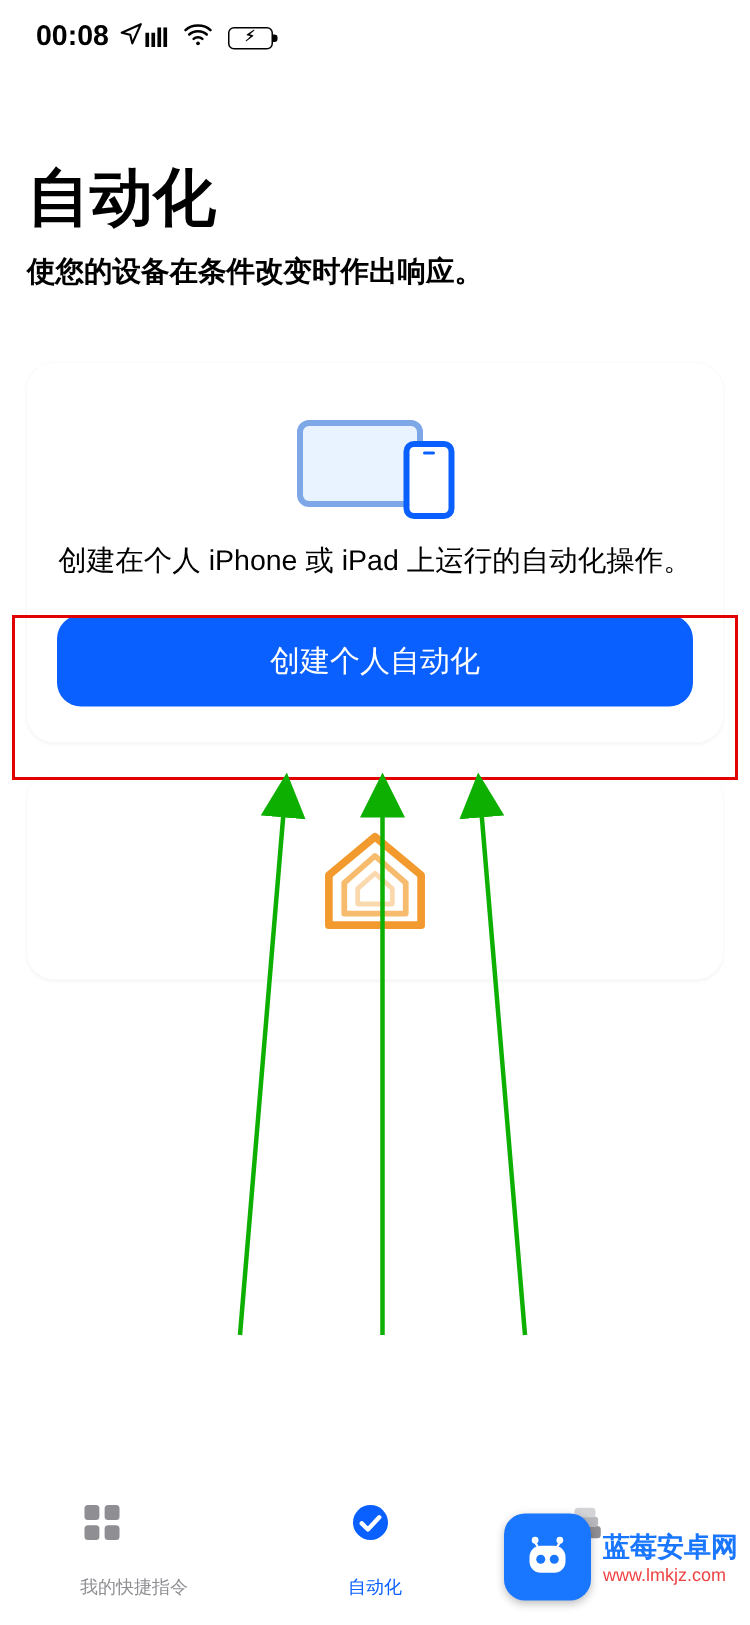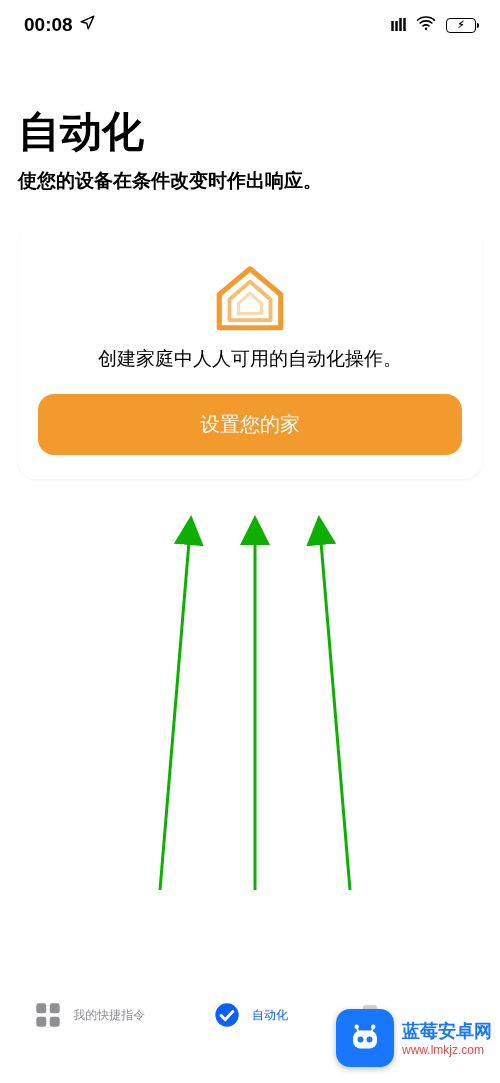--- a/index.html
+++ b/index.html
@@ -1,20 +1,20 @@
 <!DOCTYPE html>
 <html><head>
 <meta charset="utf-8">
 <style>
   * { box-sizing: border-box; margin: 0; padding: 0; }
   html, body { width: 500px; height: 1083px; font-family: -apple-system, "Helvetica Neue", Arial, sans-serif; background: #fff; color: #000; }
   body { display: flex; flex-direction: column; position: relative; }
 
   
-  .status-bar { display: flex; justify-content: space-between; align-items: center; padding: 8px 24px 4px 24px; height: 46px; font-weight: 600; }
+  .status-bar { display: flex; align-items: center; padding: 8px 24px 4px 24px; height: 46px; font-weight: 600; }
   .status-left { display: flex; align-items: center; gap: 6px; font-size: 19px; }
   .status-right { display: flex; align-items: center; gap: 10px; }
   .loc-icon svg { width: 17px; height: 17px; }
   .sig-icon { font-weight: 800; letter-spacing: -1px; font-size: 18px; }
   .wifi-icon svg { width: 20px; height: 20px; }
   .batt { position: relative; width: 30px; height: 15px; border: 1.6px solid #000; border-radius: 4px; }
   .batt::after { content: ""; position: absolute; right: -4px; top: 4px; width: 2.5px; height: 5px; background: #000; border-radius: 0 2px 2px 0; }
   .batt-fill { width: 55%; height: 100%; background: #ffcc00; border-radius: 2px 0 0 2px; }
   .batt-bolt { position: absolute; left: 50%; top: 50%; transform: translate(-50%, -55%); font-size: 10px; color: #000; }
 
@@ -38,21 +38,21 @@
   .dev-icon { position: relative; width: 105px; height: 66px; }
   .dev-tablet { position: absolute; left: 0; top: 0; width: 84px; height: 58px; border: 4px solid #7ea7e8; border-radius: 8px; background: #e9f2ff; }
   .dev-phone { position: absolute; right: 0; bottom: 0; width: 34px; height: 52px; border: 4px solid #0a60ff; border-radius: 7px; background: #fff; }
   .dev-phone::after { content: ""; position: absolute; left: 50%; top: 3px; transform: translateX(-50%); width: 8px; height: 2px; background: #0a60ff; border-radius: 2px; }
 
   
   .home-icon svg { width: 82px; height: 82px; }
 
   
   .tab-bar { display: flex; height: 94px; align-items: flex-start; justify-content: space-around; padding-top: 10px; border-top: 0.5px solid rgba(0,0,0,0); background: #fff; }
-  .tab { display: flex; flex-direction: row; align-items: center; gap: 10px; color: #8e8e93; font-size: 13px; }
+  .tab { display: flex; flex-direction: column; gap: 20px; color: #8e8e93; font-size: 13px; }
   .tab.active { color: #0a60ff; }
   .tab-icon { width: 30px; height: 30px; display: flex; align-items: center; justify-content: center; }
   .tab-icon svg { width: 28px; height: 28px; }
   .tab .lbl { font-size: 12px; }
   .tab:nth-child(3) .lbl { visibility: hidden; } 
 
   
   .watermark { position: absolute; right: 0; bottom: 16px; display: flex; align-items: center; gap: 8px; background: rgba(0,0,0,0); color: #fff; padding-right: 8px; z-index: 20; }
   .wm-robot { width: 58px; height: 58px; background: #1976ff; border-radius: 14px; display: flex; align-items: center; justify-content: center; box-shadow: 0 2px 6px rgba(0,0,0,0.25); }
   .wm-robot svg { width: 36px; height: 36px; }
@@ -89,31 +89,40 @@
       <span class="batt-fill"></span>
       <span class="batt-bolt">⚡︎</span>
     </span>
   </div>
 </div>
 
 <div class="content">
   <h1 class="page-title">自动化</h1>
   <div class="page-subtitle">使您的设备在条件改变时作出响应。</div>
 
+  <div class="card" style="margin-top:48px;">
+    <div class="highlight-box"></div>
+    <div class="card-icon">
+      <div class="dev-icon">
+        <div class="dev-tablet"></div>
+        <div class="dev-phone"></div>
+      </div>
+    </div>
+    <div class="card-desc">创建在个人 iPhone 或 iPad 上运行的自动化操作。</div>
+    <button class="card-btn btn-blue">创建个人自动化</button>
+  </div>
 
   <div class="card">
     <div class="card-icon home-icon">
       <svg viewBox="0 0 64 64">
         <path d="M8 30 L32 10 L56 30 L56 56 L8 56 Z" fill="none" stroke="#f39a2e" stroke-width="4" stroke-linejoin="round"></path>
         <path d="M16 34 L32 20 L48 34 L48 50 L16 50 Z" fill="none" stroke="#f7bb6e" stroke-width="3" stroke-linejoin="round"></path>
         <path d="M23 37 L32 29 L41 37 L41 45 L23 45 Z" fill="none" stroke="#fbd9ae" stroke-width="2.5" stroke-linejoin="round"></path>
       </svg>
     </div>
-    <div class="card-desc">创建家庭中人人可用的自动化操作。</div>
-    <button class="card-btn btn-orange">设置您的家</button>
   </div>
 </div>
 
 <div class="tab-bar">
   <div class="tab">
     <span class="tab-icon">
       <svg viewBox="0 0 24 24">
           <rect x="2" y="2" width="8.5" height="8.5" rx="2" fill="#8e8e93"></rect>
           <rect x="13.5" y="2" width="8.5" height="8.5" rx="2" fill="#8e8e93"></rect>
           <rect x="2" y="13.5" width="8.5" height="8.5" rx="2" fill="#8e8e93"></rect>

